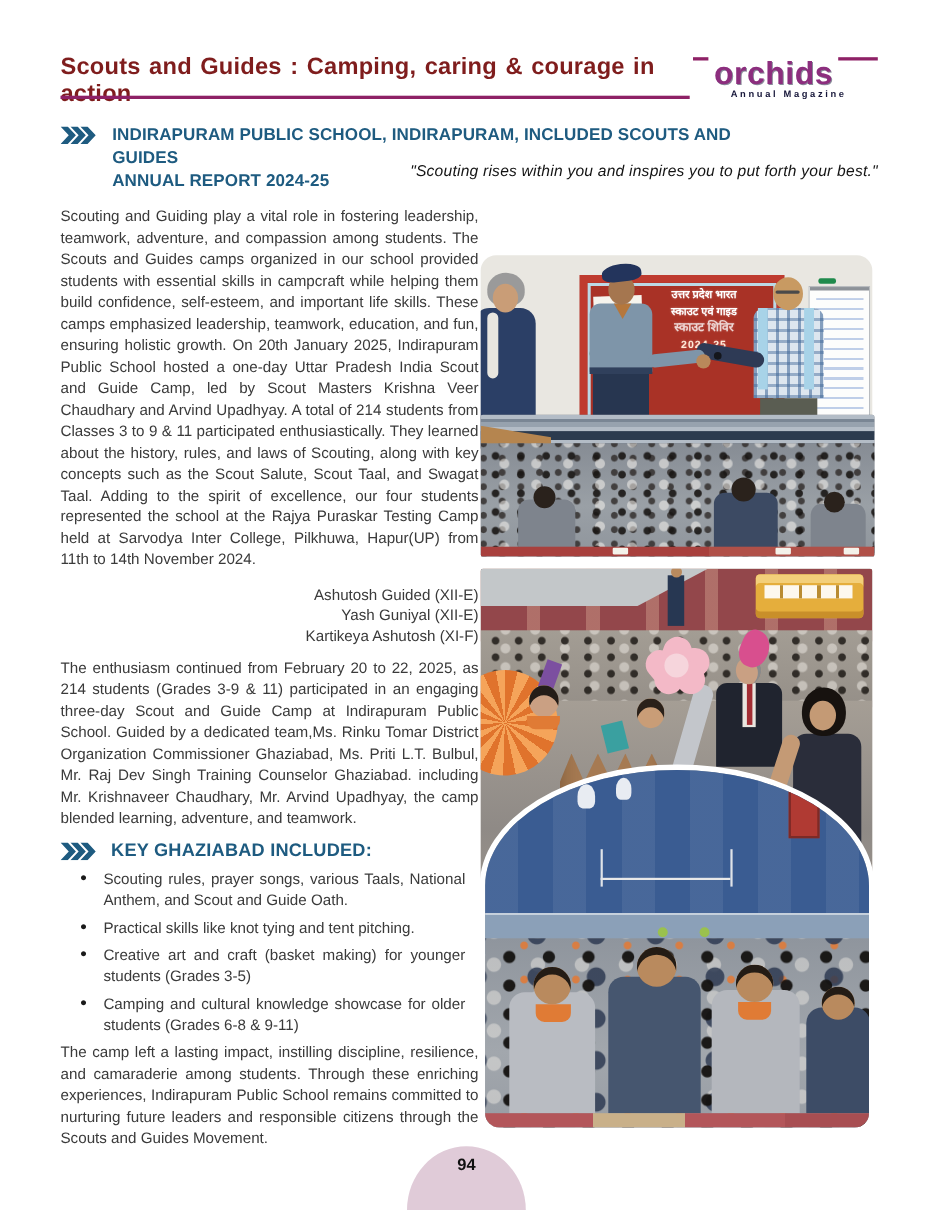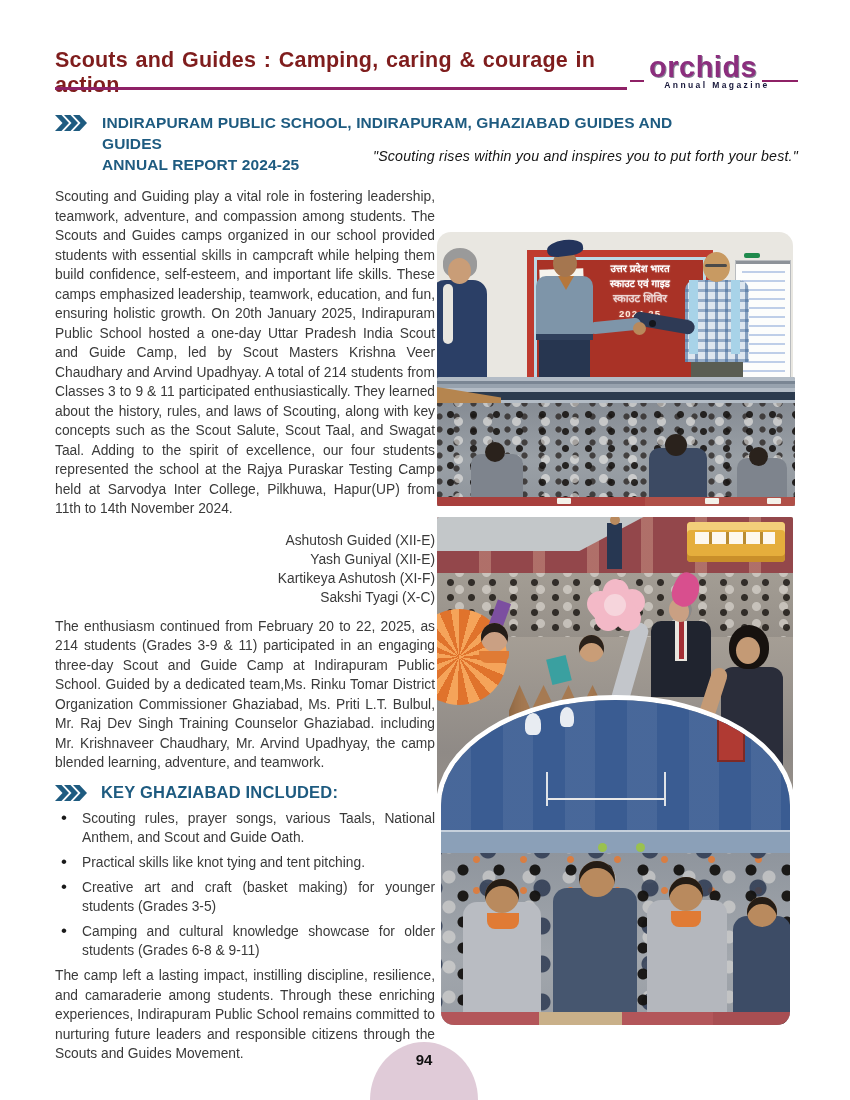--- a/index.html
+++ b/index.html
@@ -4,21 +4,21 @@
 <style>
   html,body{margin:0;padding:0;background:#ffffff;}
   .page{position:relative;width:850px;height:1100px;background:#fff;overflow:hidden;
         font-family:"Liberation Sans","DejaVu Sans",sans-serif;}
 
   
   .main-title{position:absolute;left:55px;top:48px;width:600px;
     font-size:21.5px;font-weight:800;letter-spacing:.2px;word-spacing:1.5px;color:#7f1d1d;}
   .header-rule{position:absolute;left:55px;top:87px;width:572px;height:3px;background:#8e2166;}
   .logo{position:absolute;left:630px;top:52px;width:168px;}
-  .logo-row{display:flex;align-items:flex-end;}
+  .logo-row{display:flex;align-items:flex-start;}
   .logo-dash{height:2.5px;background:#8e2166;}
   .logo-dash.l{width:14px;margin-right:5px;}
   .logo-dash.r{width:30px;margin-left:5px;flex:1;}
   .logo-word{font-size:29px;font-weight:800;color:#8c2e7e;letter-spacing:.5px;line-height:30px;
     text-shadow:1px 1px 0 rgba(40,40,70,.55);}
   .logo-sub{font-size:8.5px;font-weight:bold;letter-spacing:2.4px;color:#17173a;text-align:center;margin:-2px 0 0 6px;}
 
   
   .report-heading{position:absolute;left:55px;top:112px;width:660px;display:flex;gap:13px;}
   .chevrons{flex:0 0 auto;margin-top:3px;}
@@ -28,21 +28,21 @@
 
   
   .col-left{position:absolute;left:55px;top:187px;width:380px;
     font-size:13.8px;line-height:19.5px;color:#3a3a3a;text-align:justify;}
   .col-left p{margin:0;}
   .names{text-align:right;margin:12px 0 10px;line-height:19px;}
   .names div{white-space:nowrap;}
   .ka-heading{display:flex;gap:12px;align-items:flex-start;margin:10px 0 7px;
     font-size:16.5px;font-weight:800;color:#1e5b80;letter-spacing:.2px;text-align:left;}
   .ka-heading .chevrons{margin-top:2px;}
-  ul.activities{list-style:none;margin:0 0 4px;padding:0;}
+  ul.activities{list-style:none;margin:0 12px 4px;padding:0;}
   ul.activities li{position:relative;padding-left:27px;margin-bottom:6px;line-height:19px;}
   ul.activities li::before{content:"\2022";position:absolute;left:6px;top:-1px;font-size:17px;color:#1a1a1a;}
 
   
   .photo{position:absolute;overflow:hidden;}
   #photo1{left:437px;top:196px;width:356px;height:178px;border-radius:14px 14px 3px 3px;background:#e9e7e1;margin-top:36px;}
   #photo2{left:437px;top:377px;width:358px;height:129px;border-radius:2px;background:#8a9098;}
   #photo3{left:437px;top:517px;width:356px;height:313px;border-radius:2px;background:#aaa49b;}
   #photo4{left:436px;top:695px;width:359px;height:335px;z-index:5;background:#9aa1a8;
     border:5px solid #fff;box-sizing:border-box;
@@ -206,33 +206,32 @@
       <span class="logo-dash r"></span>
     </div>
     <div class="logo-sub">Annual Magazine</div>
   </div>
 
   <div class="report-heading">
     <svg class="chevrons" width="34" height="16" viewBox="0 0 34 16">
         <use href="#chev3"></use>
       </svg>
     <div class="rh-text">
-      <div>INDIRAPURAM PUBLIC SCHOOL, INDIRAPURAM, GHAZIABAD GUIDES AND GUIDES</div>
+      <div>INDIRAPURAM PUBLIC SCHOOL, INDIRAPURAM, INCLUDED SCOUTS AND GUIDES</div>
       <div>ANNUAL REPORT 2024-25</div>
     </div>
   </div>
   <div class="quote">"Scouting rises within you and inspires you to put forth your best."</div>
 
   <div class="col-left">
     <p>Scouting and Guiding play a vital role in fostering leadership, teamwork, adventure, and compassion among students. The Scouts and Guides camps organized in our school provided students with essential skills in campcraft while helping them build confidence, self-esteem, and important life skills. These camps emphasized leadership, teamwork, education, and fun, ensuring holistic growth. On 20th January 2025, Indirapuram Public School hosted a one-day Uttar Pradesh India Scout and Guide Camp, led by Scout Masters Krishna Veer Chaudhary and Arvind Upadhyay. A total of 214 students from Classes 3 to 9 &amp; 11 participated enthusiastically. They learned about the history, rules, and laws of Scouting, along with key concepts such as the Scout Salute, Scout Taal, and Swagat Taal. Adding to the spirit of excellence, our four students represented the school at the Rajya Puraskar Testing Camp held at Sarvodya Inter College, Pilkhuwa, Hapur(UP) from 11th to 14th November 2024.</p>
     <div class="names">
       <div>Ashutosh Guided (XII-E)</div>
       <div>Yash Guniyal (XII-E)</div>
       <div>Kartikeya Ashutosh (XI-F)</div>
-      <div>Sakshi Tyagi (X-C)</div>
     </div>
     <p>The enthusiasm continued from February 20 to 22, 2025, as 214 students (Grades 3-9 &amp; 11) participated in an engaging three-day Scout and Guide Camp at Indirapuram Public School. Guided by a dedicated team,Ms. Rinku Tomar District Organization Commissioner Ghaziabad, Ms. Priti L.T. Bulbul, Mr. Raj Dev Singh Training Counselor Ghaziabad. including Mr. Krishnaveer Chaudhary, Mr. Arvind Upadhyay, the camp blended learning, adventure, and teamwork.</p>
     <div class="ka-heading">
       <svg class="chevrons" width="34" height="16" viewBox="0 0 34 16">
           <use href="#chev3"></use>
         </svg>
       <span>KEY GHAZIABAD INCLUDED:</span>
     </div>
     <ul class="activities">
       <li>Scouting rules, prayer songs, various Taals, National Anthem, and Scout and Guide Oath.</li>

